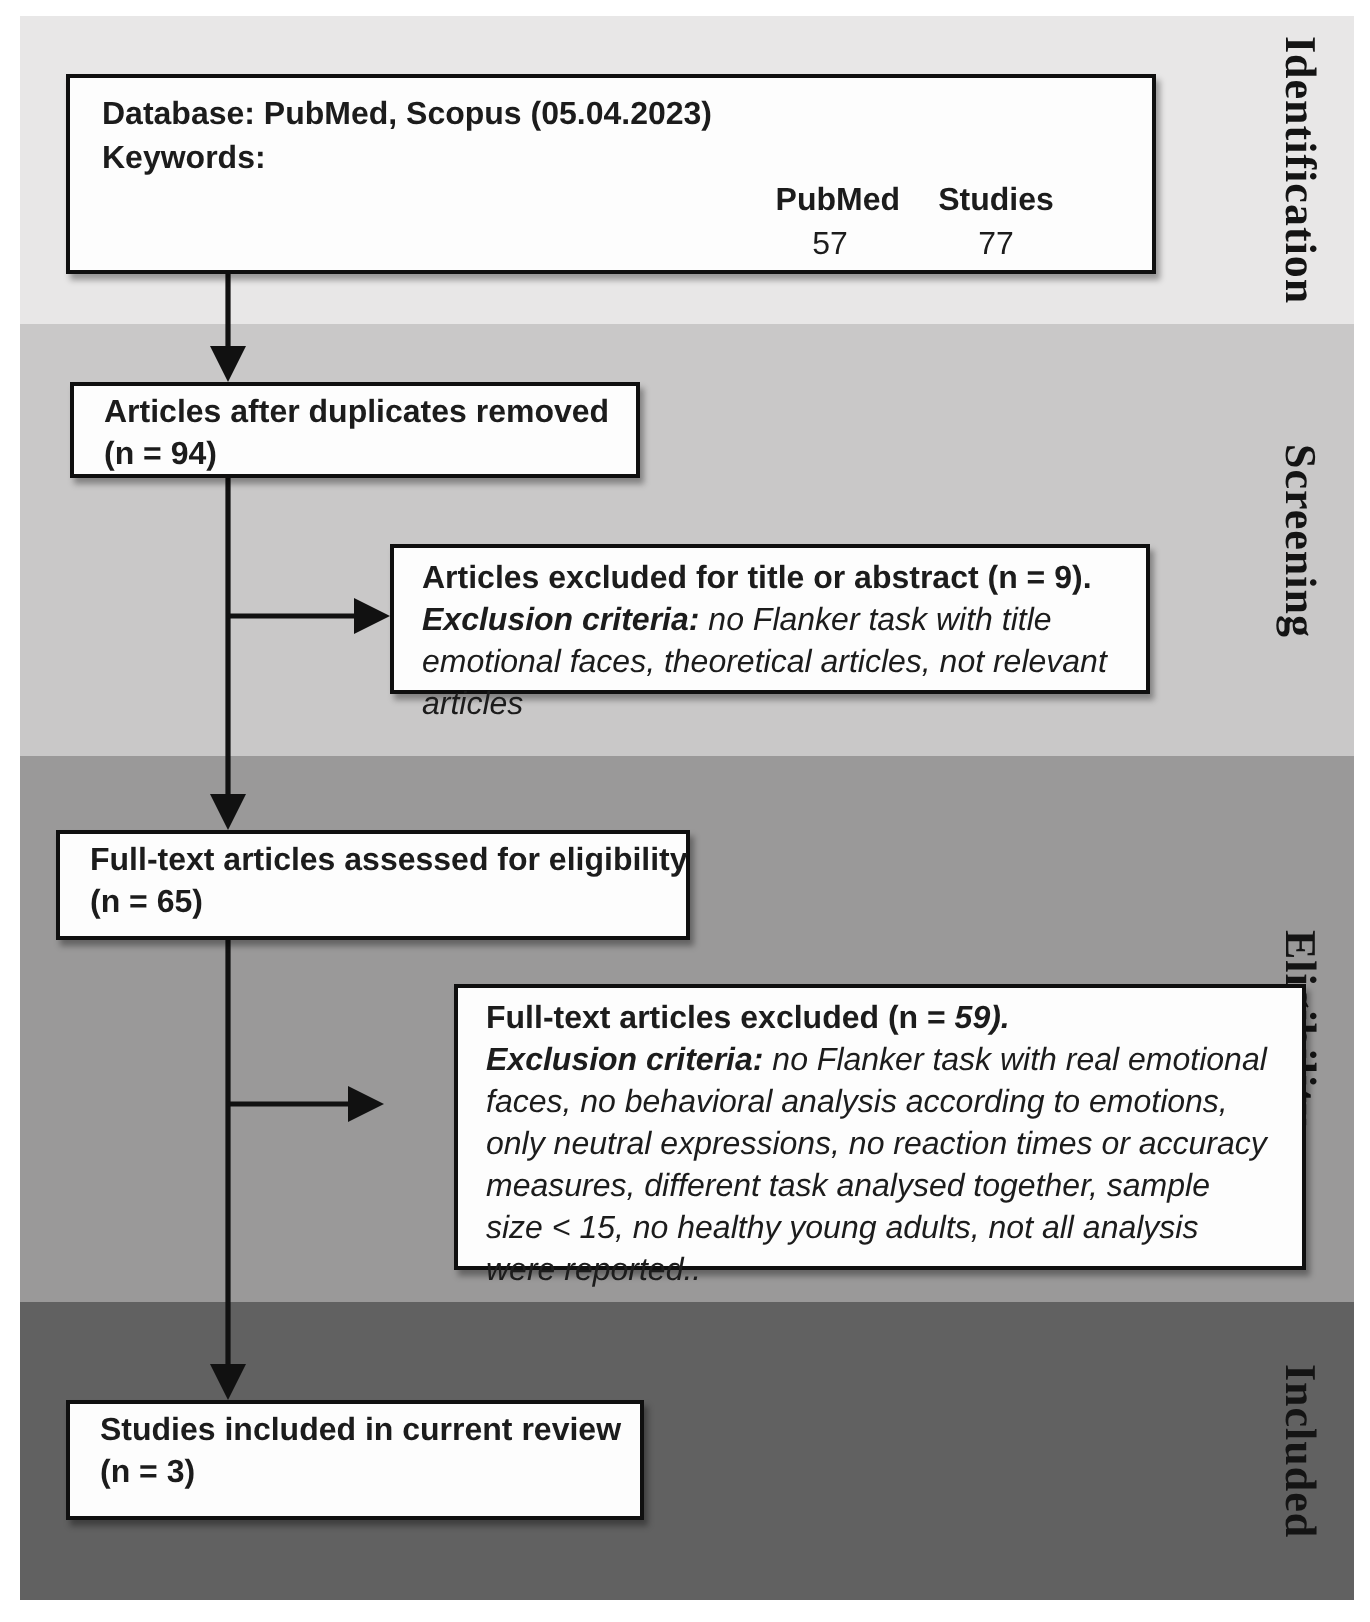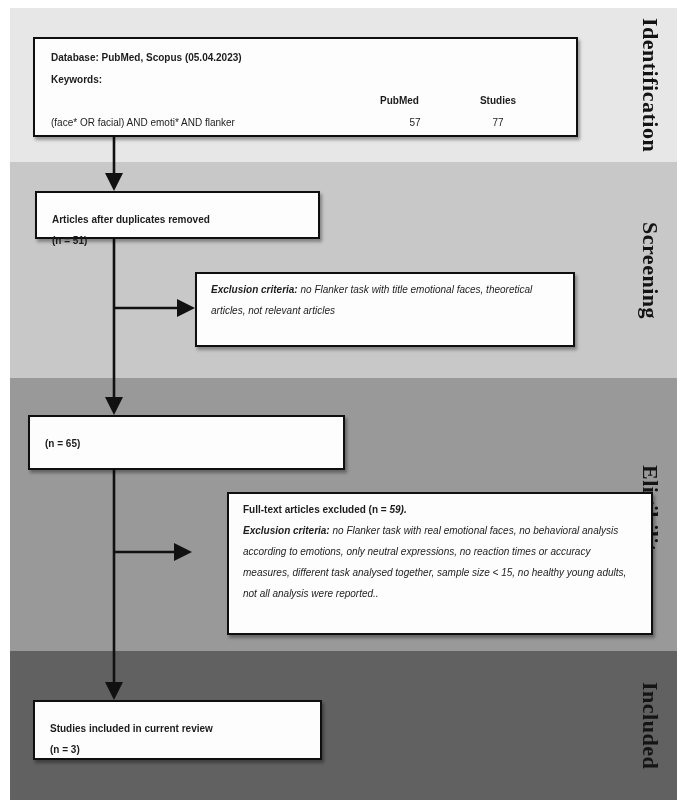--- a/index.html
+++ b/index.html
@@ -39,43 +39,43 @@
     z-index:2;
   }
   
   .fbox{
     position:absolute;
     background:#fdfdfd;
     border:2.5px solid #0f0f0f;
     box-sizing:border-box;
     box-shadow:2px 3px 3px rgba(0,0,0,0.35);
     z-index:3;
-    font-size:10px;
+    font-size:16px;
     line-height:21px;
   }
   .box-search{left:33px;top:37px;width:545px;height:100px;}
   .box-duplicates{left:35px;top:191px;width:285px;height:48px;}
   .box-excluded-abstract{left:195px;top:272px;width:380px;height:75px;}
   .box-fulltext{left:28px;top:415px;width:317px;height:55px;}
   .box-fulltext-excluded{left:192px;top:492px;width:426px;height:143px;margin-left:35px;}
   .box-included{left:33px;top:700px;width:289px;height:60px;}
   .bold{font-weight:700;}
   .ital{font-style:italic;}
   .bital{font-weight:700;font-style:italic;}
   
   .pos{position:absolute;white-space:nowrap;}
   .s-line1{left:16px;top:8px;}
   .s-line2{left:16px;top:30px;text-align:center;}
-  .s-colh1{left:345px;top:51px;width:70px;text-align:left;}
+  .s-colh1{left:345px;top:51px;width:70px;text-align:right;}
   .s-colh2{left:428px;top:51px;width:70px;text-align:center;}
   .s-query{left:16px;top:73px;}
   .s-n1{left:345px;top:73px;width:70px;text-align:center;}
   .s-n2{left:428px;top:73px;width:70px;text-align:center;}
   
-  .pad2{padding:16px 15px;}
+  .pad2{padding:3px 15px;}
   .pad2 div{white-space:nowrap;}
   
   .padx{padding:5px 14px;}
   .padx p{margin:0;}
 </style>
 </head>
 <body>
 
 <div class="canvas">
 
@@ -113,35 +113,36 @@
       <line x1="114" y1="552" x2="177" y2="552"></line>
       <polygon points="192,552 174,543 174,561" stroke="none"></polygon>
     </g>
   </svg>
 
   <div class="fbox box-search">
     <div class="pos s-line1 bold">Database: PubMed, Scopus (05.04.2023)</div>
     <div class="pos s-line2 bold">Keywords:</div>
     <div class="pos s-colh1 bold">PubMed</div>
     <div class="pos s-colh2 bold">Studies</div>
-    <div class="pos s-query">(face* OR facial) AND emoti* AND flanker</div>
     <div class="pos s-n1">57</div>
     <div class="pos s-n2">77</div>
   </div>
 
   <div class="fbox box-duplicates pad2">
     <div class="bold">Articles after duplicates removed</div>
-    <div class="bold">(n = 51)</div>
+    <div class="bold">(n = 94)</div>
   </div>
 
   <div class="fbox box-excluded-abstract padx">
+    <p class="bold">Articles excluded for title or abstract (n = 9).</p>
     <p><span class="bital">Exclusion criteria:</span> <span class="ital">no Flanker task with title emotional faces, theoretical articles, not relevant articles</span></p>
   </div>
 
   <div class="fbox box-fulltext pad2">
+    <div class="bold">Full-text articles assessed for eligibility</div>
     <div class="bold">(n = 65)</div>
   </div>
 
   <div class="fbox box-fulltext-excluded padx">
     <p><span class="bold">Full-text articles excluded (n = </span><span class="bital">59).</span></p>
     <p><span class="bital">Exclusion criteria:</span> <span class="ital">no Flanker task with real emotional faces, no behavioral analysis according to emotions, only neutral expressions, no reaction times or accuracy measures, different task analysed together, sample size &lt; 15, no healthy young adults, not all analysis were reported..</span></p>
   </div>
 
   <div class="fbox box-included pad2">
     <div class="bold">Studies included in current review</div>

